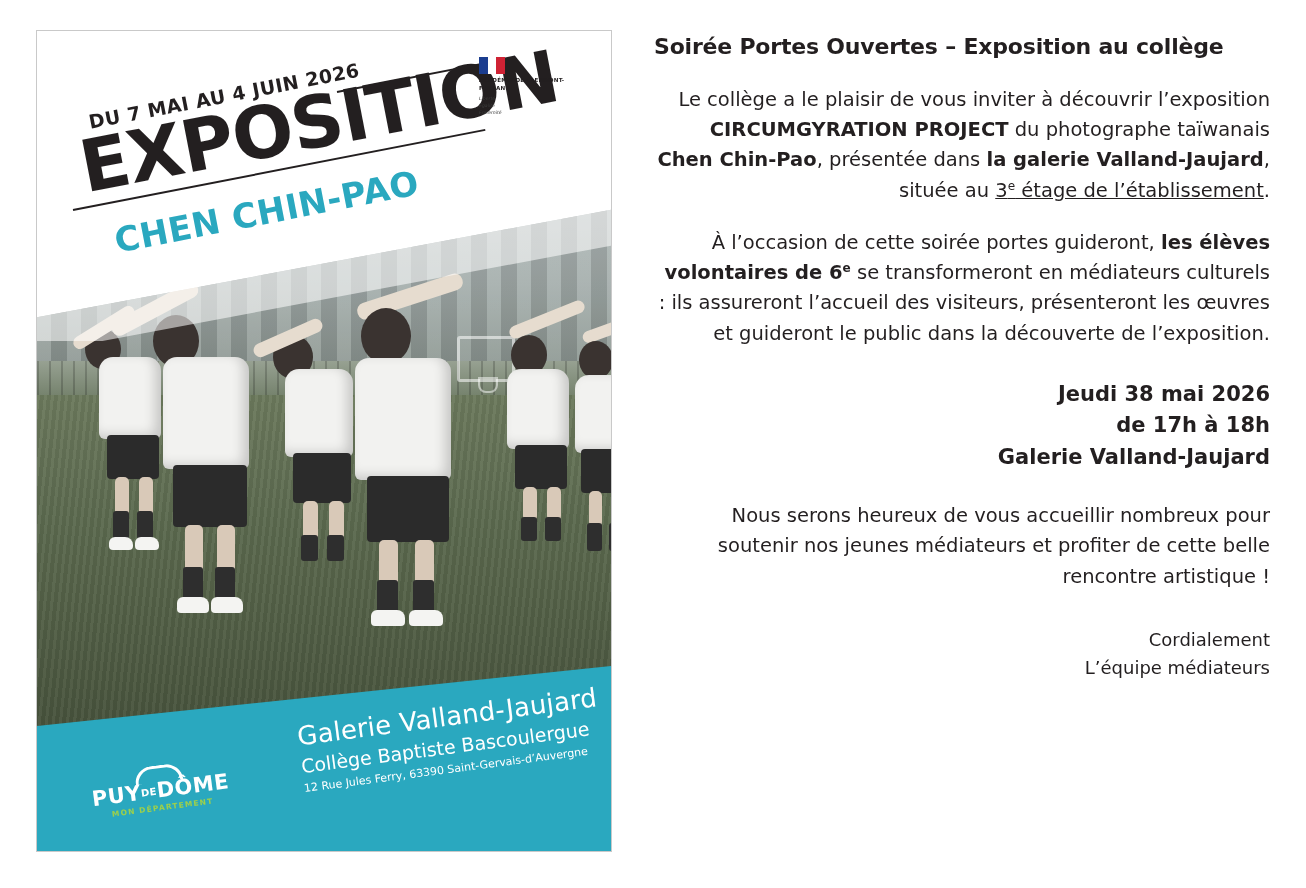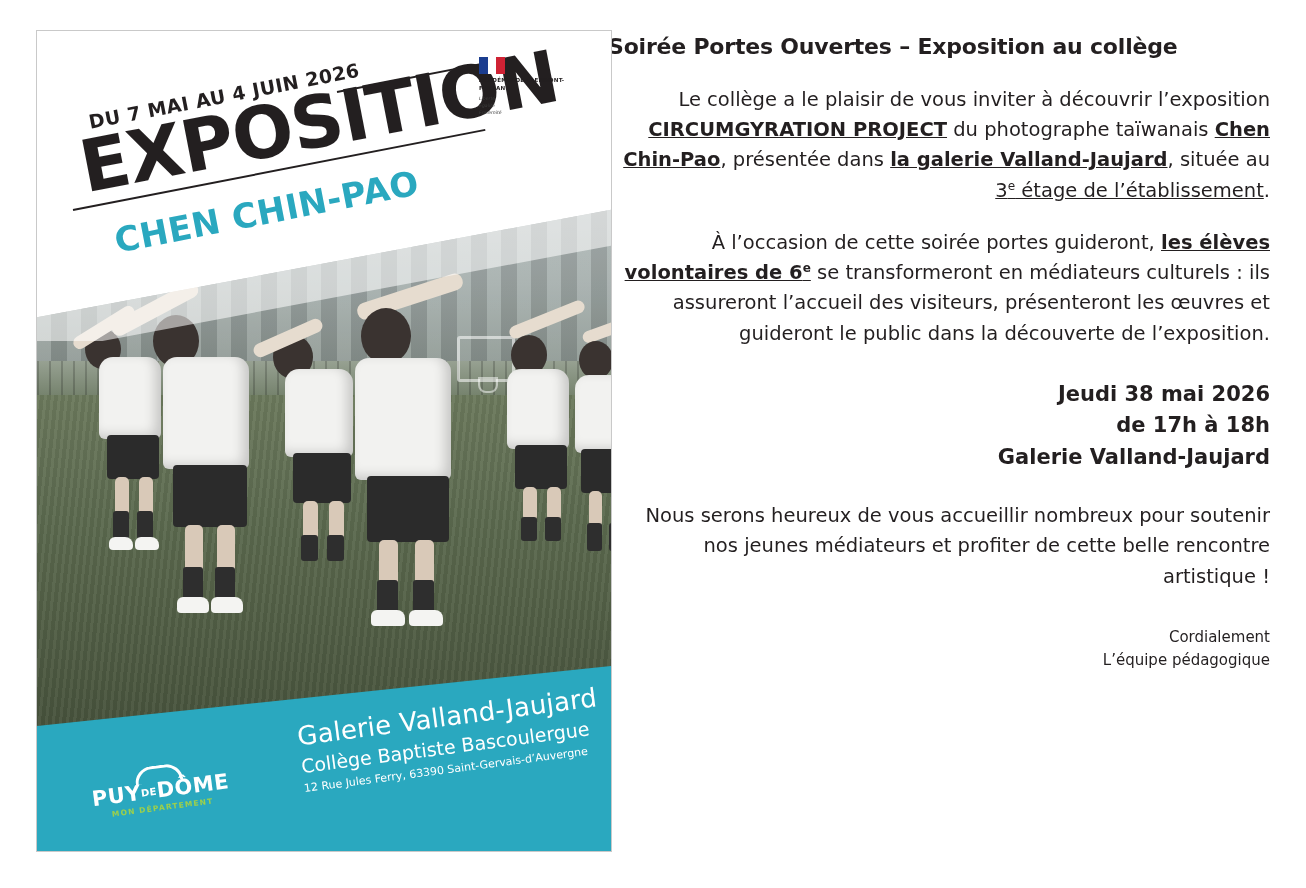--- a/index.html
+++ b/index.html
@@ -305,49 +305,50 @@
     color: #9ed04a;
     margin-top: 2px;
   }
 
   
   .text-col {
     width: 706px;
     padding: 28px 36px 0 8px;
     box-sizing: border-box;
     text-align: right;
+    margin-left: 46px;
   }
   .doc-title {
     font-size: 22px;
     font-weight: 700;
     color: #231f20;
     text-align: left;
     margin: 6px 0 26px 0;
     letter-spacing: -.2px;
   }
   .para {
     font-size: 19.5px;
     line-height: 1.55;
     color: #231f20;
     margin: 0 0 22px 0;
     text-align: right;
   }
   .para.block-spacer { margin-bottom: 30px; }
-  .b { font-weight: 700; text-decoration: underline; }
+  .b { font-weight: 700; }
   .u { text-decoration: underline; }
   .when {
     font-size: 21px;
     font-weight: 700;
     line-height: 1.5;
     margin: 30px 0 28px 0;
     text-align: right;
   }
   sup { font-size: .62em; vertical-align: super; line-height: 0; }
   .sig {
-    font-size: 15px;
+    font-size: 18px;
     line-height: 1.55;
     margin-top: 34px;
     text-align: right;
   }
 </style>
 </head>
 <body>
 
 <div class="page">
 
@@ -492,17 +493,17 @@
     <div class="when">
       <div>Jeudi 38 mai 2026</div>
       <div>de 17h à 18h</div>
       <div>Galerie Valland-Jaujard</div>
     </div>
 
     <p class="para">Nous serons heureux de vous accueillir nombreux pour soutenir nos jeunes médiateurs et profiter de cette belle rencontre artistique !</p>
 
     <div class="sig">
       <div>Cordialement</div>
-      <div>L’équipe pédagogique</div>
+      <div>L’équipe médiateurs</div>
     </div>
 
   </div>
 </div>
 
 </body></html>

